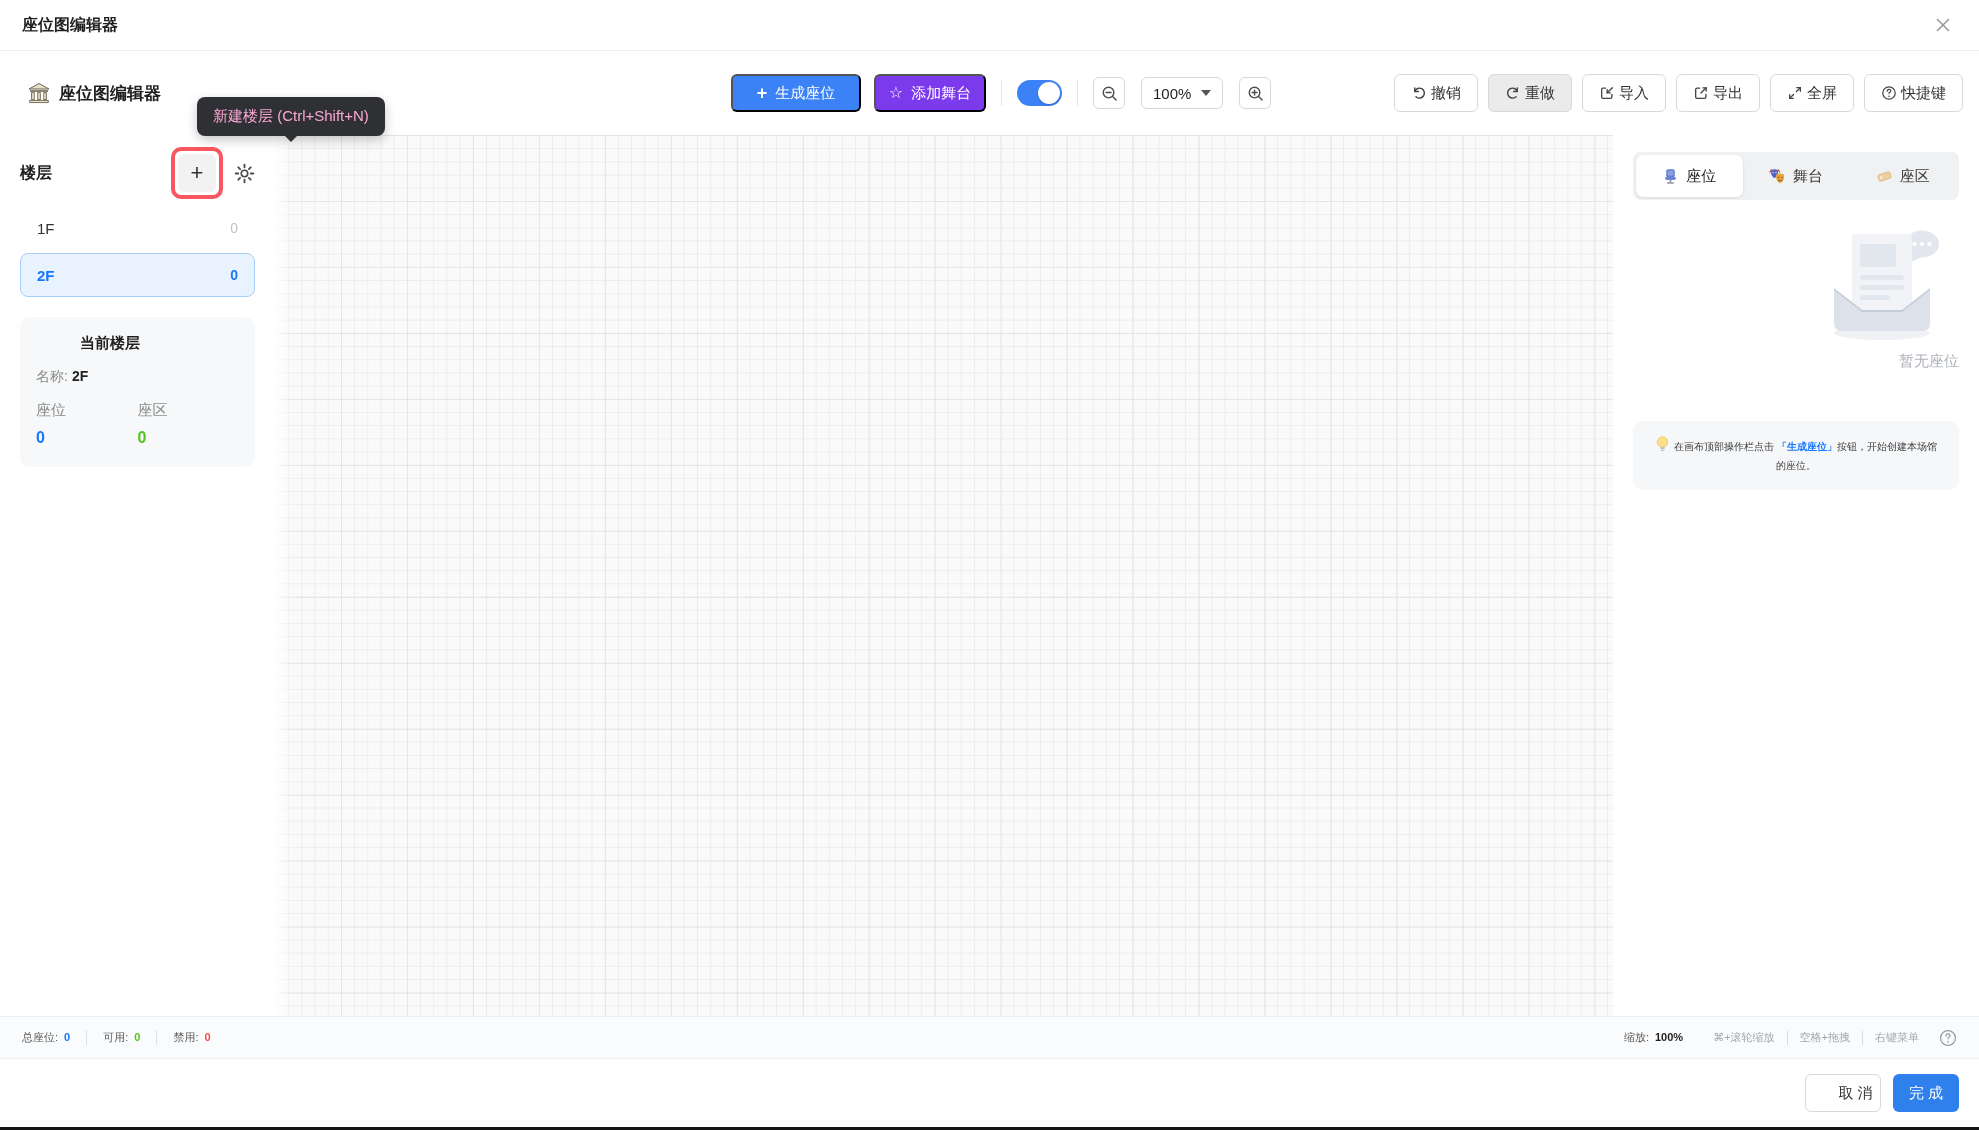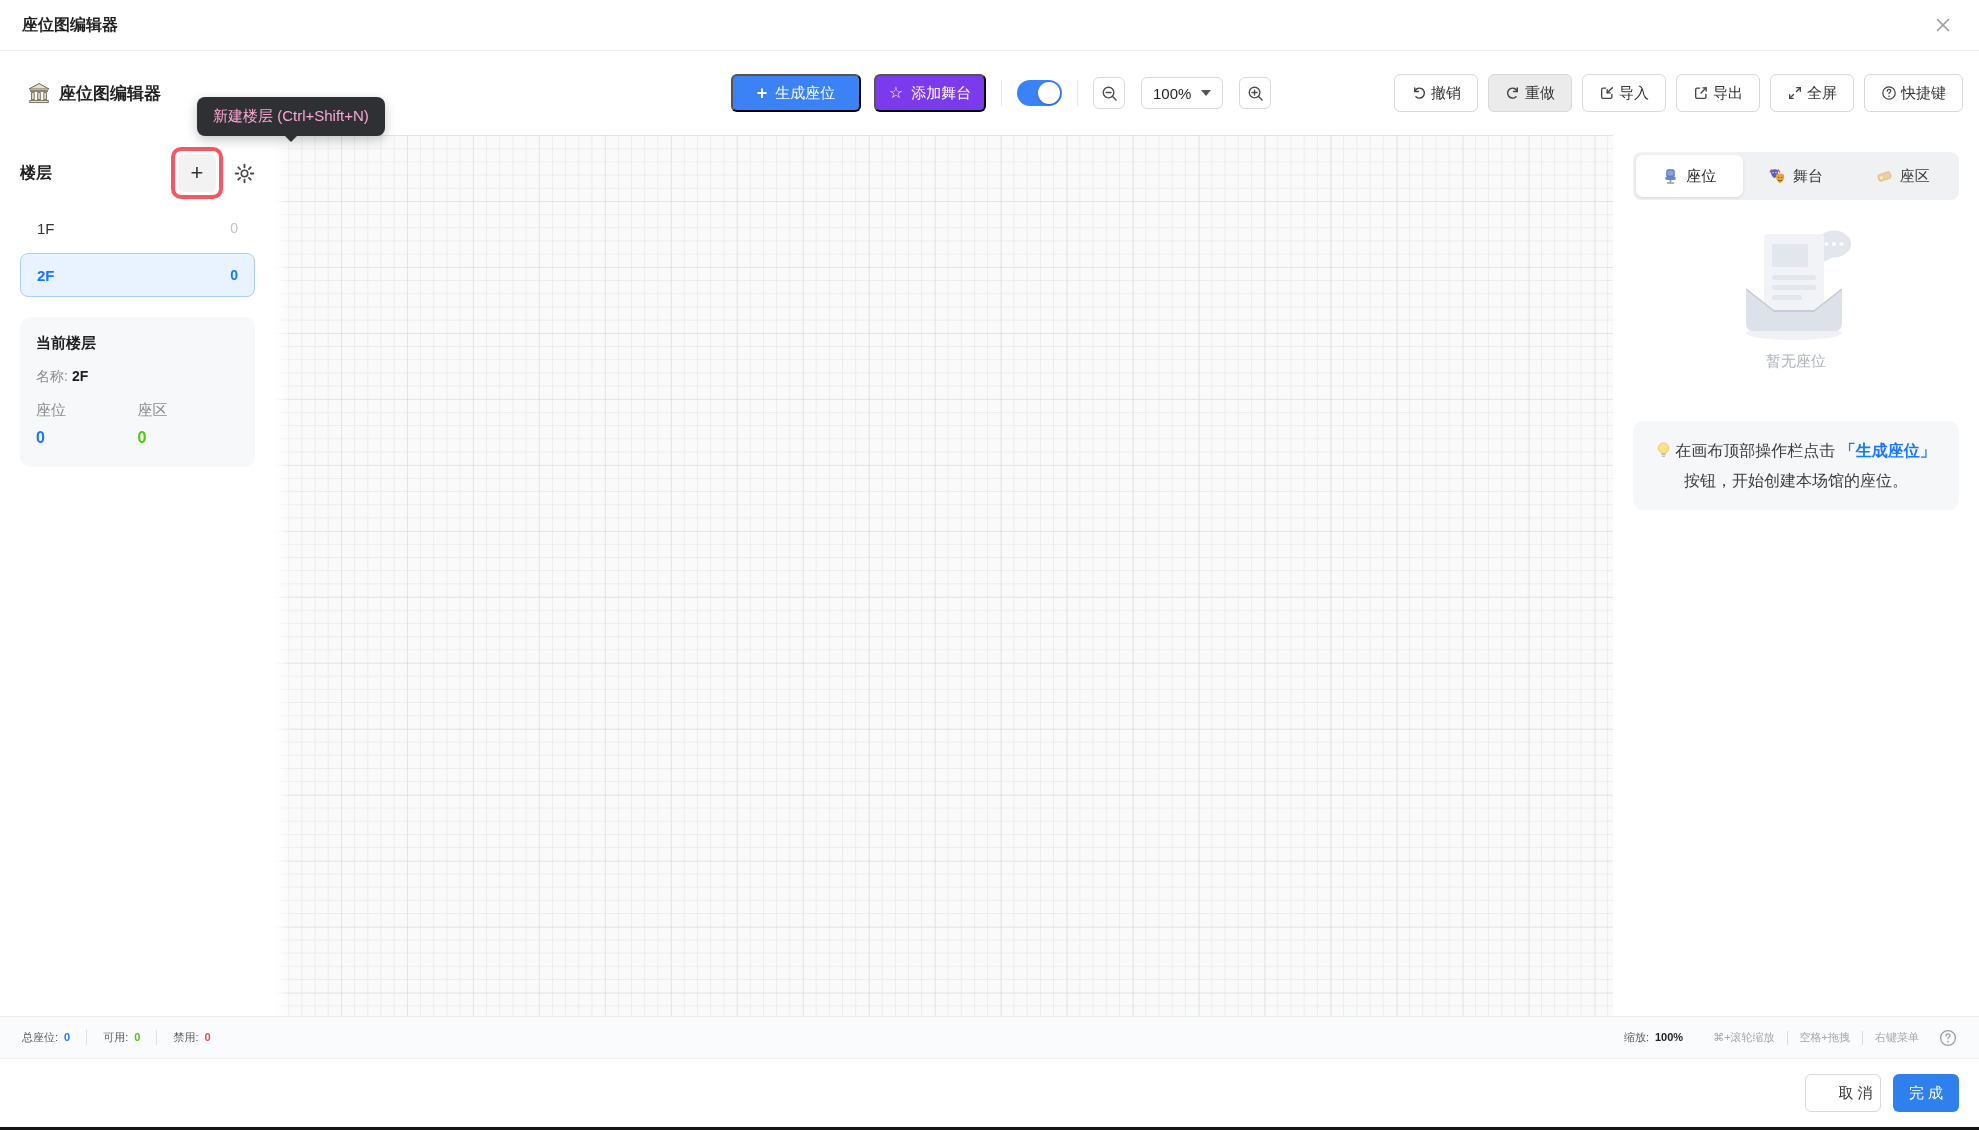--- a/index.html
+++ b/index.html
@@ -46,21 +46,21 @@
   .plus-btn { width:38px; height:38px; background:#f2f2f2; border-radius:6px; border:none; font-size:22px; color:#333; display:flex; align-items:center; justify-content:center; cursor:pointer; }
   .gear-btn { margin-left:11px; background:none; border:none; cursor:pointer; line-height:0; }
 
   .floor-list { margin-top:6px; }
   .floor-row { height:44px; display:flex; align-items:center; padding:0 16px; border-radius:8px; font-size:15px; color:#333; cursor:pointer; margin-bottom:3px; border:1px solid transparent; }
   .floor-row .count { margin-left:auto; font-size:14px; color:#c3c3c3; }
   .floor-row.selected { background:#e9f3ff; border:1px solid #aacff7; color:#1677ff; font-weight:bold; }
   .floor-row.selected .count { color:#1677ff; font-weight:bold; }
 
   .current-card { margin-top:20px; background:#f7f8fa; border-radius:10px; padding:17px 16px 20px 16px; }
-  .current-card .card-title { font-size:15px; font-weight:bold; color:#1f1f1f; }
+  .current-card .card-title { font-size:15px; font-weight:bold; color:#1f1f1f;margin-left:44px; }
   .name-row { margin-top:15px; font-size:14px; color:#8c8c8c; }
   .name-row .name-val { color:#1f1f1f; font-weight:bold; margin-left:4px; }
   .stat-cols { display:flex; margin-top:15px; }
   .stat-col { width:109px; }
   .stat-label { font-size:15px; color:#8c8c8c; }
   .stat-val { margin-top:9px; font-size:16px; font-weight:bold; }
   .stat-val.blue { color:#1677ff; }
   .stat-val.green { color:#52c41a; }
 
   .canvas { flex:1; position:relative; background-color:#fafafa;
@@ -70,24 +70,24 @@
       linear-gradient(to right, rgba(224,226,230,.55) 1px, transparent 1px),
       linear-gradient(to bottom, rgba(224,226,230,.55) 1px, transparent 1px);
     background-size:66px 66px, 66px 66px, 13.2px 13.2px, 13.2px 13.2px; }
   .canvas::before { content:""; position:absolute; left:0; top:0; bottom:0; width:16px; background:linear-gradient(to right, rgba(255,255,255,.95), rgba(255,255,255,0)); }
 
   .rightpanel { width:366px; background:#fff; padding:17px 20px 0 20px; z-index:2; }
   .tabs { background:#f0f1f2; border-radius:8px; padding:3px; display:flex; height:48px; }
   .tab { flex:1; display:flex; align-items:center; justify-content:center; gap:7px; border-radius:7px; font-size:15px; color:#3c3c3c; cursor:pointer; }
   .tab.active { background:#fff; box-shadow:0 1px 3px rgba(0,0,0,.10); color:#1f1f1f; font-weight:500; }
 
-  .empty { margin-top:24px; text-align:center; }
+  .empty { margin-top:24px; text-align:right; }
   .empty-text { margin-top:6px; font-size:15px; color:#aeb3ba; }
 
-  .tipbox { margin-top:50px; background:#f6f7f9; border-radius:10px; padding:15px 18px; font-size:16px; line-height:1.85; color:#3d3d3d; text-align:center; }
+  .tipbox { margin-top:50px; background:#f6f7f9; border-radius:10px; padding:15px 18px; font-size:10px; line-height:1.85; color:#3d3d3d; text-align:center; }
   .tip-link { color:#1677ff; font-weight:bold; cursor:pointer; }
   .bulb { vertical-align:-3px; margin-right:4px; }
 
   
   .statusbar { position:absolute; top:1016px; left:0; width:100%; height:42px; background:#fafbfc; border-top:1px solid #eeeeee; display:flex; align-items:center; padding:0 22px; font-size:11px; }
   .stat-item { color:#595959; }
   .stat-item b { margin-left:6px; }
   .b-blue { color:#1677ff; } .b-green { color:#52c41a; } .b-red { color:#f5484d; }
   .sb-sep { width:1px; height:15px; background:#e0e0e0; margin:0 16px; }
   .sb-right { margin-left:auto; display:flex; align-items:center; }

